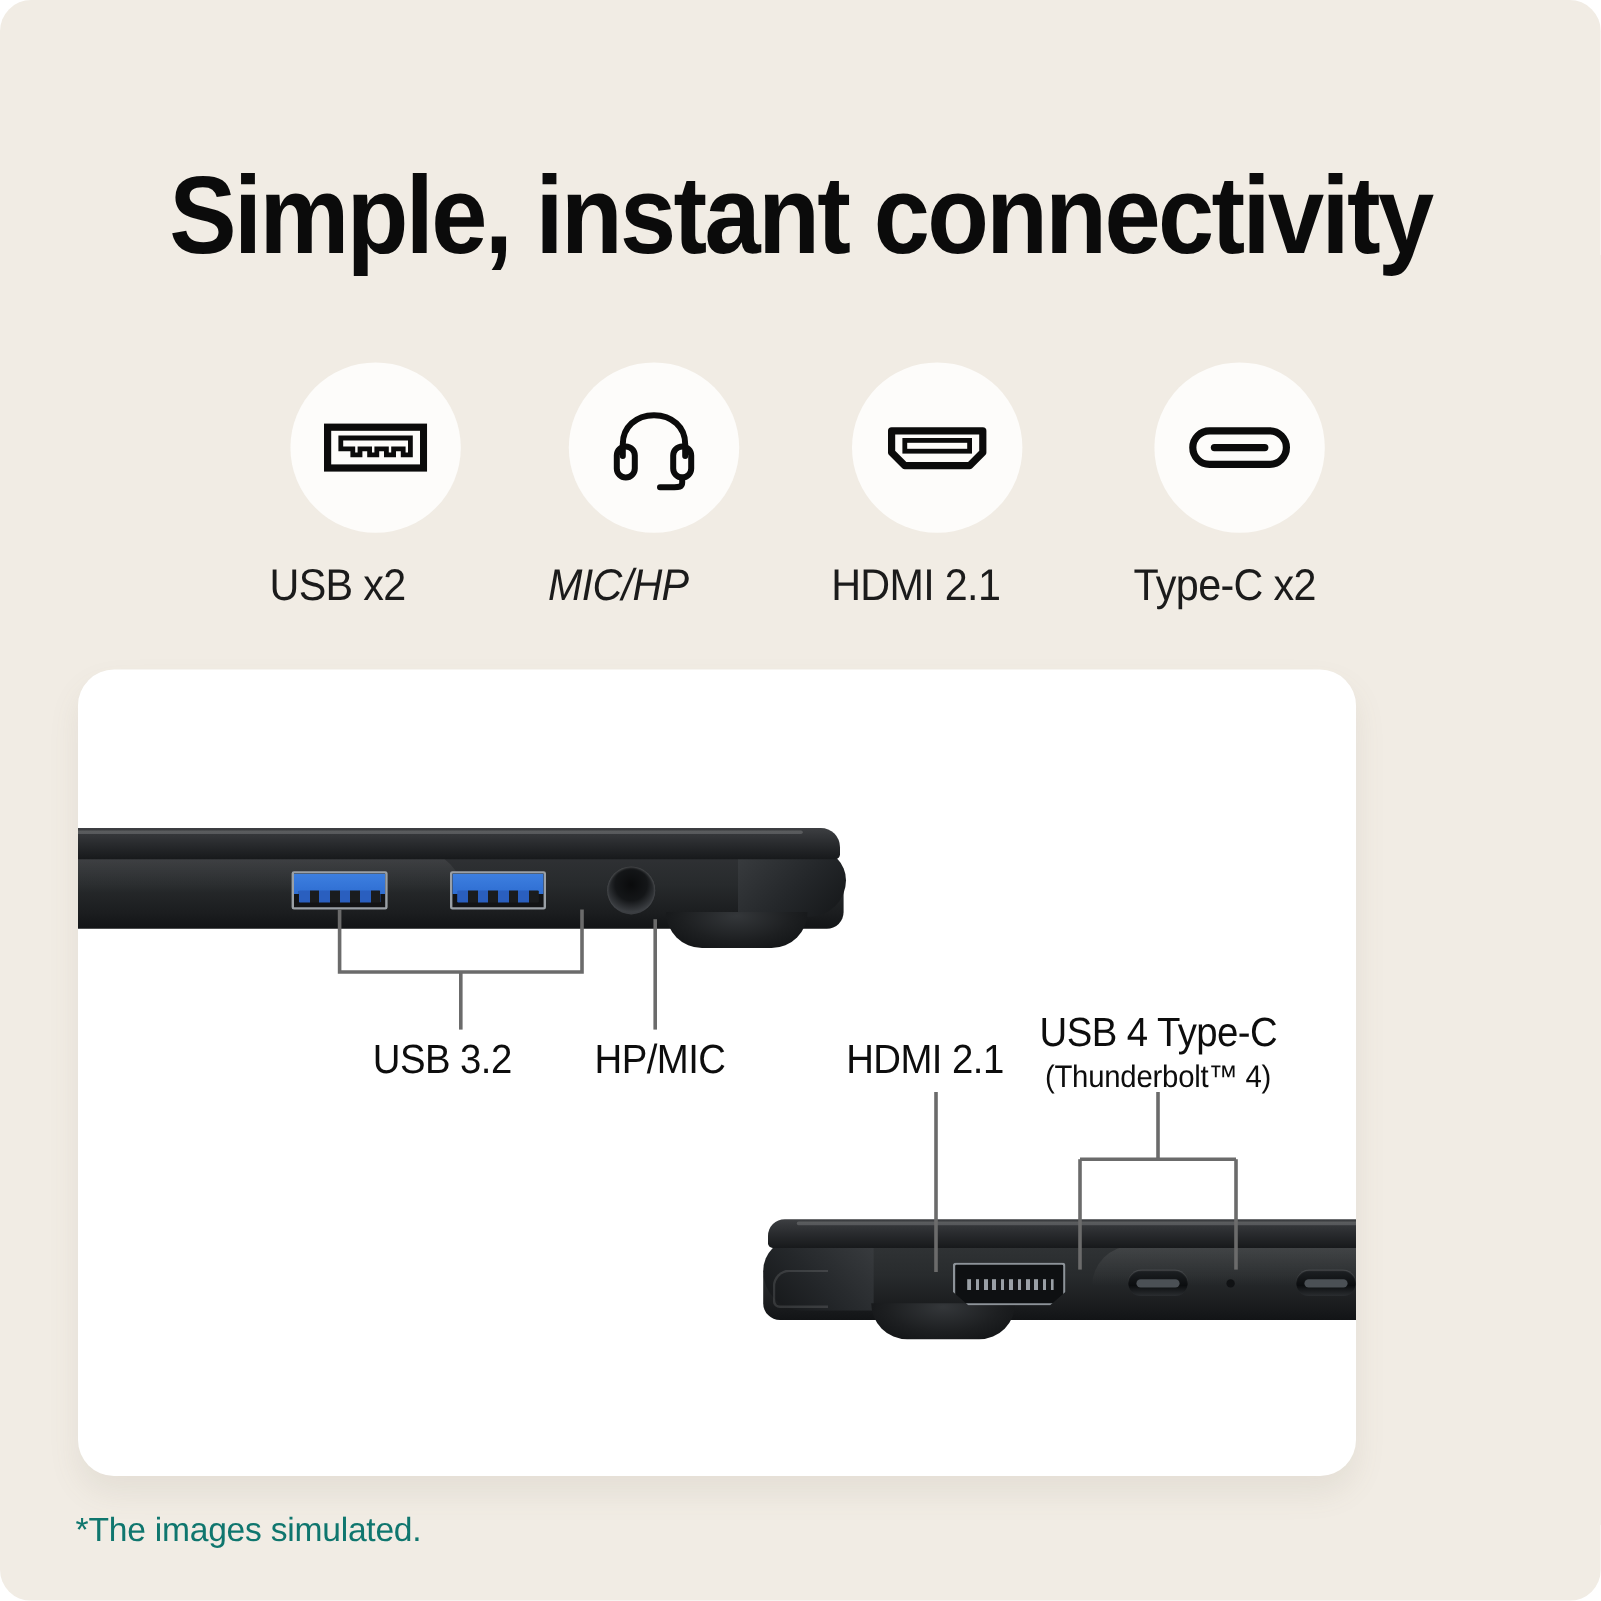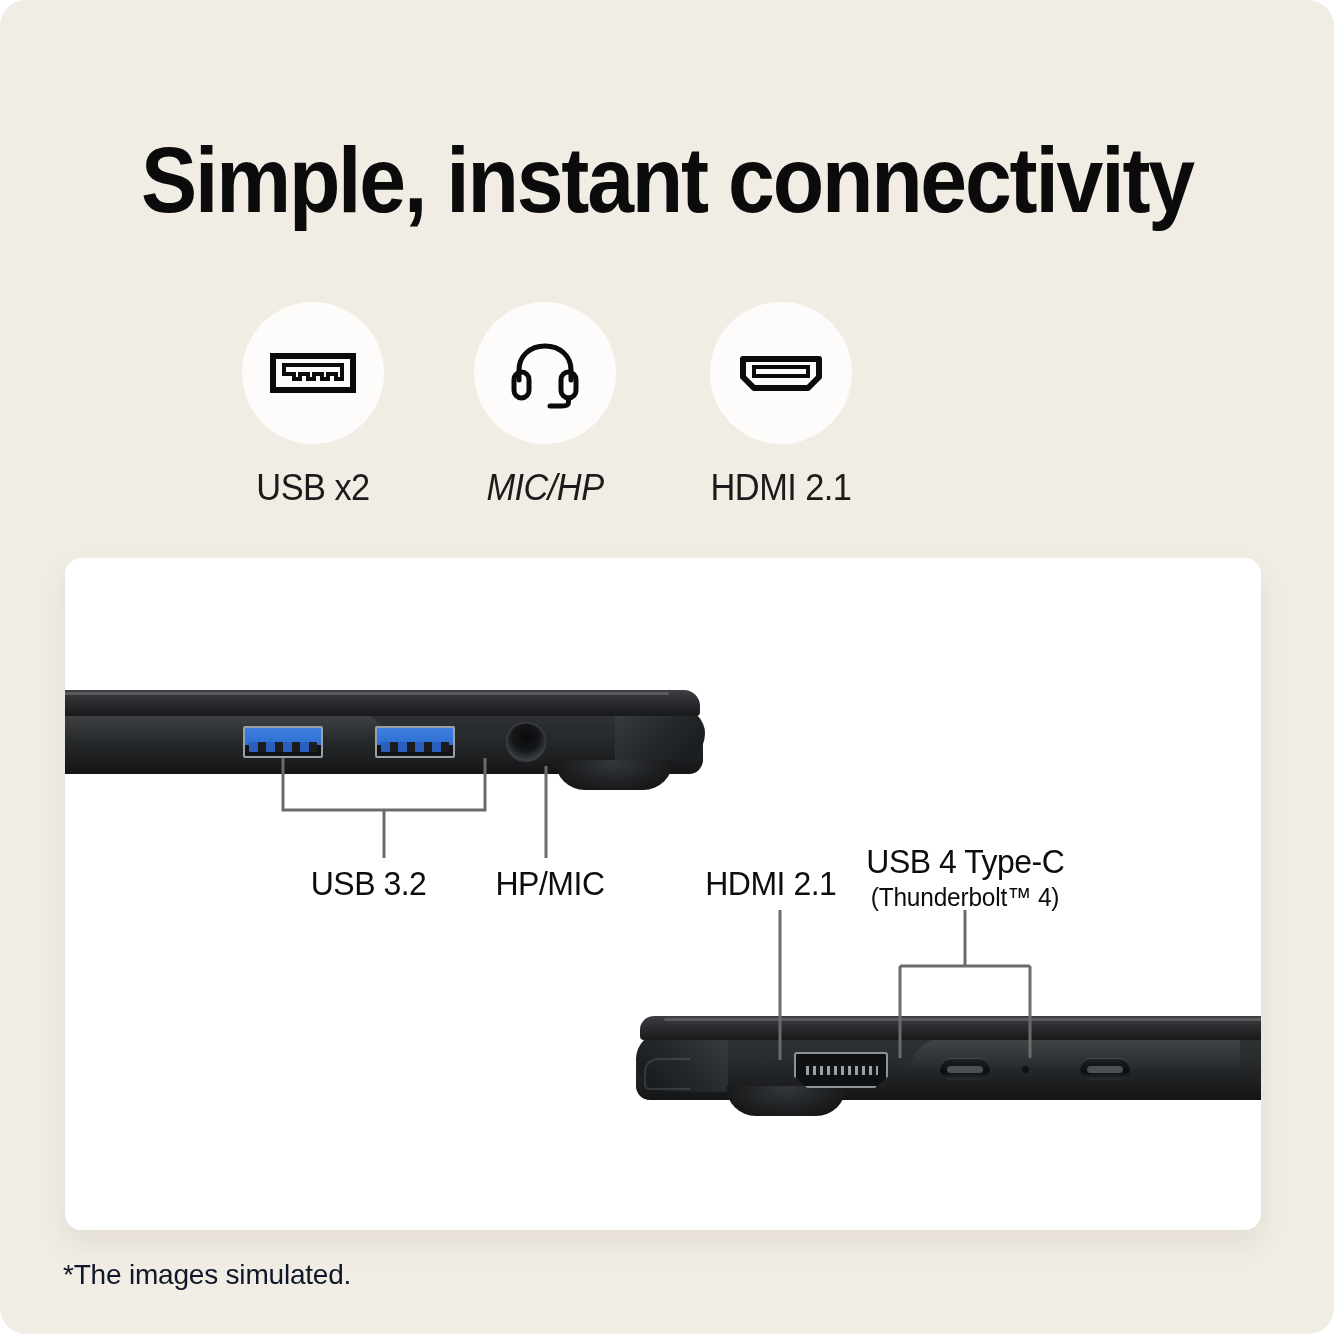--- a/index.html
+++ b/index.html
@@ -43,21 +43,20 @@
     position: absolute;
     left: 218px;
     top: 302px;
     width: 940px;
     height: 215px;
   }
   .feature {
     position: absolute;
     top: 0;
     width: 190px;
-    text-align: center;
   }
   .feature.f0 { left: 0px; }
   .feature.f1 { left: 232px; font-style: italic; }
   .feature.f2 { left: 468px; }
   .feature.f3 { left: 720px; }
 
   .feat-circle {
     width: 142px;
     height: 142px;
     margin: 0 auto;
@@ -76,24 +75,24 @@
     letter-spacing: -0.6px;
     transform: scaleX(0.93);
     white-space: nowrap;
   }
 
   
   .panel {
     position: absolute;
     left: 65px;
     top: 558px;
-    width: 1196px;
+    width: 1065px;
     height: 672px;
     background: #ffffff;
-    border-radius: 16px;
+    border-radius: 30px;
     box-shadow: 0 14px 26px rgba(120,105,85,0.10);
     overflow: hidden;
   }
 
   
   .laptop-top {
     position: absolute;
     left: -10px;
     top: 132px;
     width: 650px;
@@ -318,21 +317,21 @@
     color: #0d0d0d;
   }
 
   
   .footnote {
     position: absolute;
     left: 63px;
     top: 1258px;
     font-size: 28px;
     line-height: 34px;
-    color: #0f172a;
+    color: #0f766e;
     letter-spacing: -0.2px;
   }
 </style>
 </head>
 <body>
 
 <div class="page">
 
   <div class="title">Simple, instant connectivity</div>
 
@@ -363,20 +362,29 @@
     <div class="feature f2">
       <div class="feat-circle">
         <svg width="86" height="48" viewBox="0 0 86 48">
           <path d="M5 10 H81 V28 L70 39 H16 L5 28 Z" fill="none" stroke="#0b0b0b" stroke-width="6" stroke-linejoin="round"></path>
           <rect x="16" y="18" width="54" height="9" fill="none" stroke="#0b0b0b" stroke-width="4"></rect>
         </svg>
       </div>
       <div class="feat-label">HDMI 2.1</div>
     </div>
 
+    <div class="feature f3">
+      <div class="feat-circle">
+        <svg width="86" height="40" viewBox="0 0 86 40">
+          <rect x="4" y="6" width="78" height="28" rx="14" fill="none" stroke="#0b0b0b" stroke-width="6"></rect>
+          <rect x="19" y="17" width="48" height="6" rx="3" fill="#0b0b0b"></rect>
+        </svg>
+      </div>
+      <div class="feat-label">Type-C x2</div>
+    </div>
 
   </div>
 
   <div class="panel">
 
     <div class="laptop-top">
       <div class="lt-base"></div>
       <div class="lt-base-groove"></div>
       <div class="lt-nose"></div>
       <div class="lt-foot"></div>

